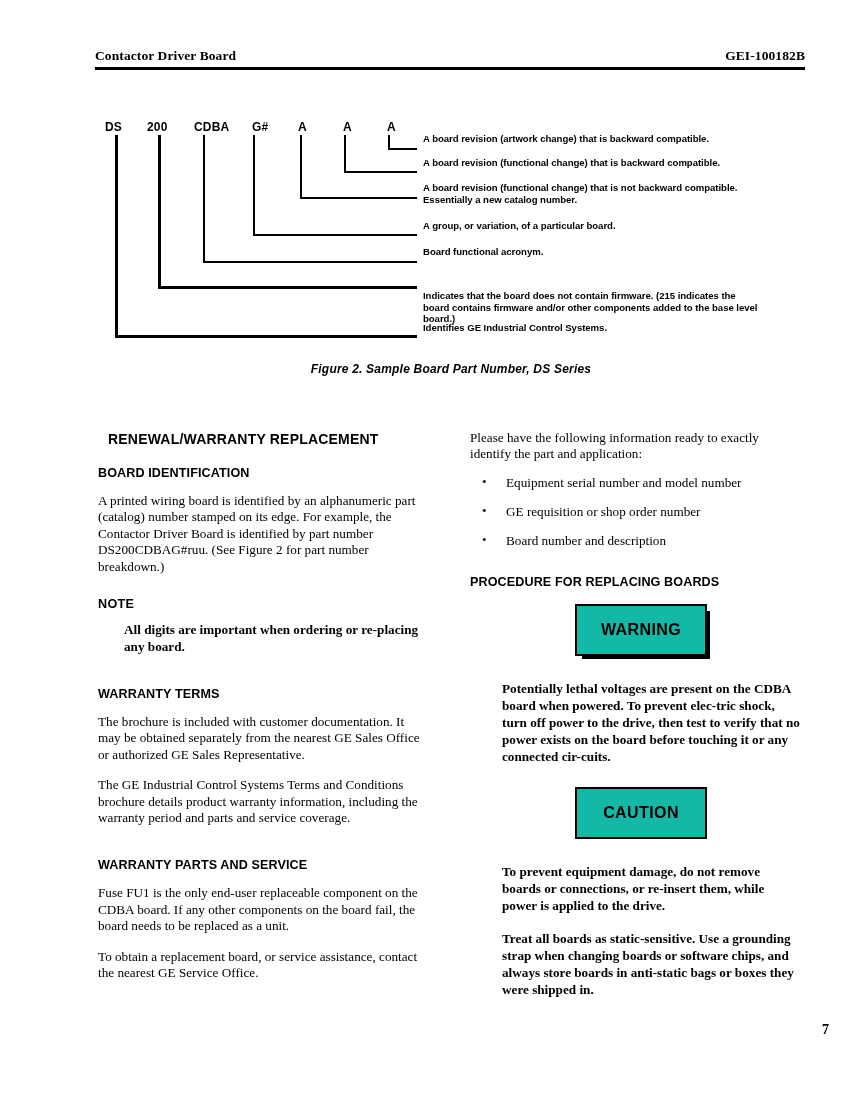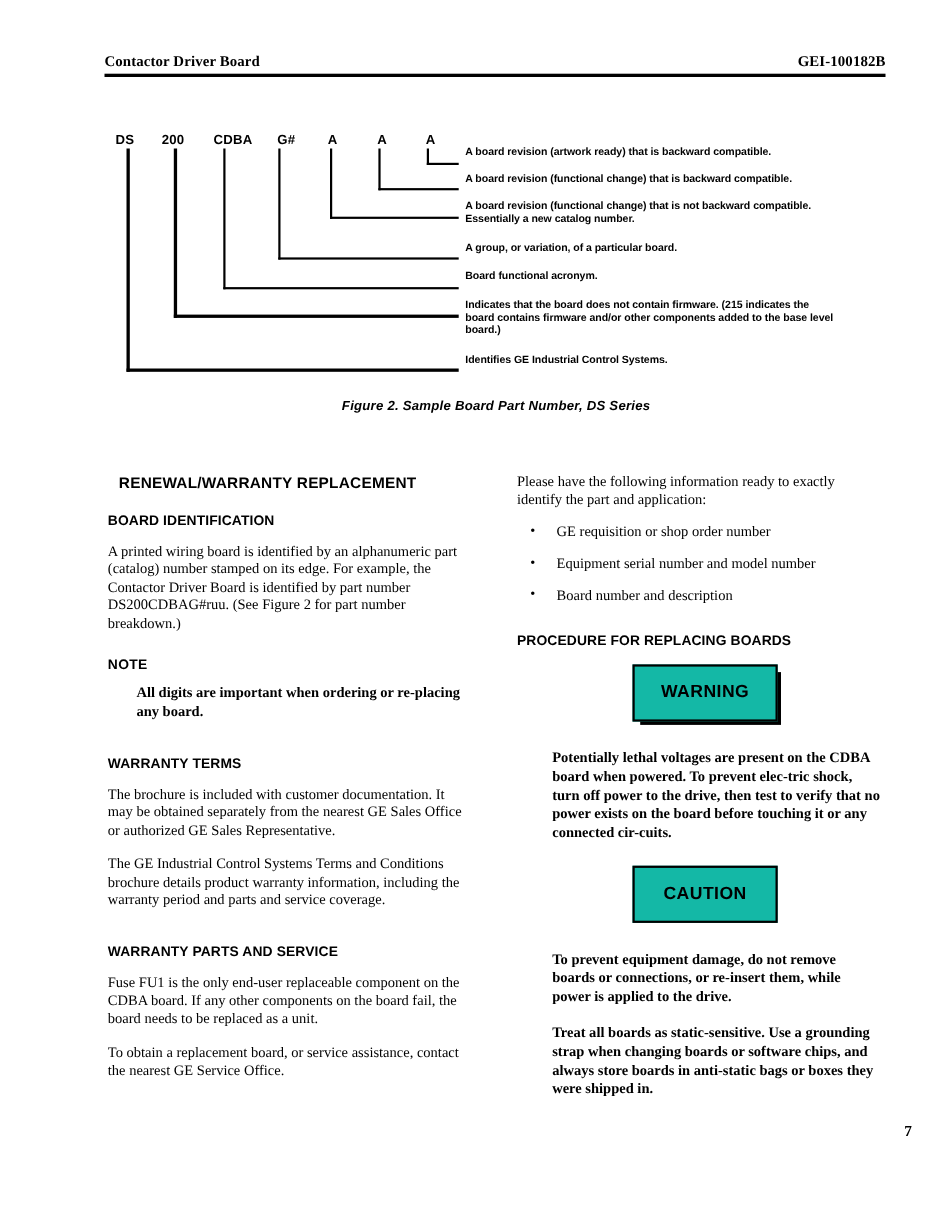--- a/index.html
+++ b/index.html
@@ -260,27 +260,27 @@
 
     <div class="leader" style="left:108px; top:25px; width:2px; height:128px;"></div>
     <div class="leader" style="left:108px; top:151px; width:214px; height:2px;"></div>
 
     <div class="leader" style="left:63px; top:25px; width:3px; height:154px;"></div>
     <div class="leader" style="left:63px; top:176px; width:259px; height:3px;"></div>
 
     <div class="leader" style="left:20px; top:25px; width:3px; height:203px;"></div>
     <div class="leader" style="left:20px; top:225px; width:302px; height:3px;"></div>
 
-    <div class="fig-desc" style="left:328px; top:23px;">A board revision (artwork ready) that is backward compatible.</div>
+    <div class="fig-desc" style="left:328px; top:23px;">A board revision (artwork change) that is backward compatible.</div>
     <div class="fig-desc" style="left:328px; top:47px;">A board revision (functional change) that is backward compatible.</div>
     <div class="fig-desc" style="left:328px; top:72px;">A board revision (functional change) that is not backward compatible.
 Essentially a new catalog number.</div>
     <div class="fig-desc" style="left:328px; top:110px;">A group, or variation, of a particular board.</div>
     <div class="fig-desc" style="left:328px; top:136px;">Board functional acronym.</div>
-    <div class="fig-desc" style="left:328px; top:162px;">Indicates that the board does not contain firmware. (215 indicates the
+    <div class="fig-desc" style="left:328px; top:180px;">Indicates that the board does not contain firmware. (215 indicates the
 board contains firmware and/or other components added to the base level
 board.)</div>
     <div class="fig-desc" style="left:328px; top:212px;">Identifies GE Industrial Control Systems.</div>
 
     <div class="fig-caption">Figure 2.  Sample Board Part Number, DS Series</div>
   </div>
 
   <div class="col col-left">
 
     <h1 class="section">RENEWAL/WARRANTY REPLACEMENT</h1>
@@ -298,22 +298,22 @@
     <h2 class="sub" style="margin-top:32px;">WARRANTY PARTS AND SERVICE</h2>
     <p class="body">Fuse FU1 is the only end-user replaceable component on the CDBA board. If any other components on the board fail, the board needs to be replaced as a unit.</p>
     <p class="body">To obtain a replacement board, or service assistance, contact the nearest GE Service Office.</p>
   </div>
 
   <div class="col col-right">
 
     <p class="body tight">Please have the following information ready to exactly identify the part and application:</p>
 
     <ul class="bullets">
+      <li>Equipment serial number and model number</li>
       <li>GE requisition or shop order number</li>
-      <li>Equipment serial number and model number</li>
       <li>Board number and description</li>
     </ul>
 
     <h2 class="sub" style="margin-top:26px;">PROCEDURE FOR REPLACING BOARDS</h2>
 
     <div class="alertwrap">
       <div class="alertshadow"></div>
       <div class="alertbox">
         <span>WARNING</span>
       </div>

